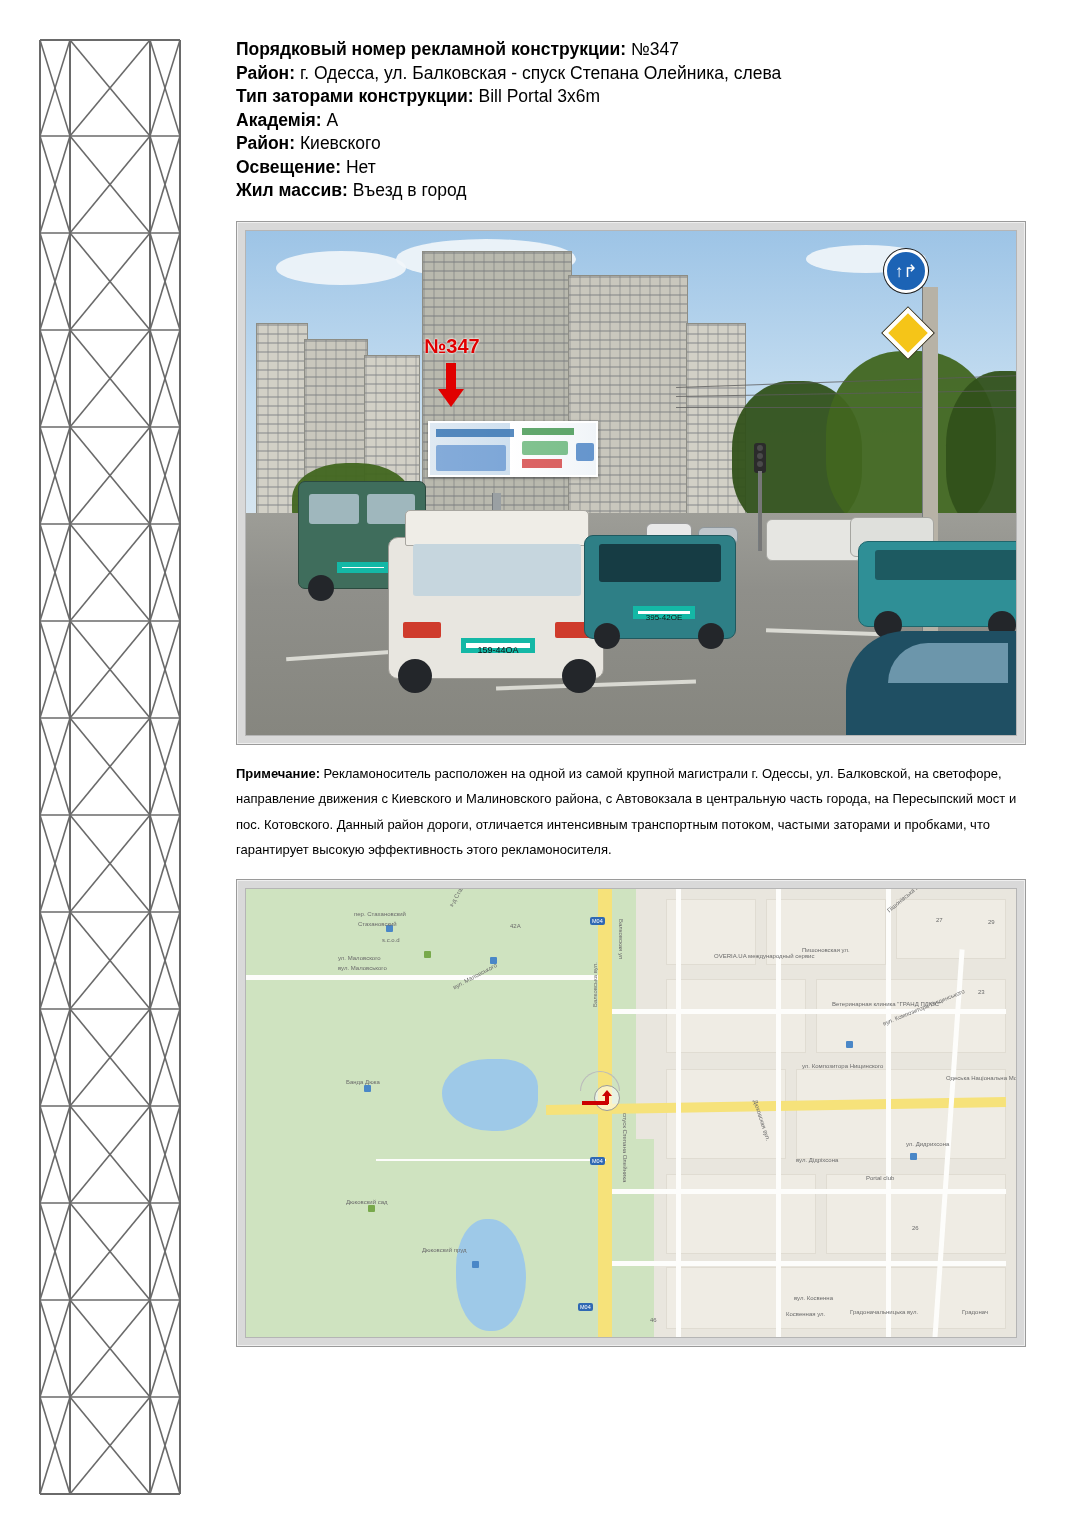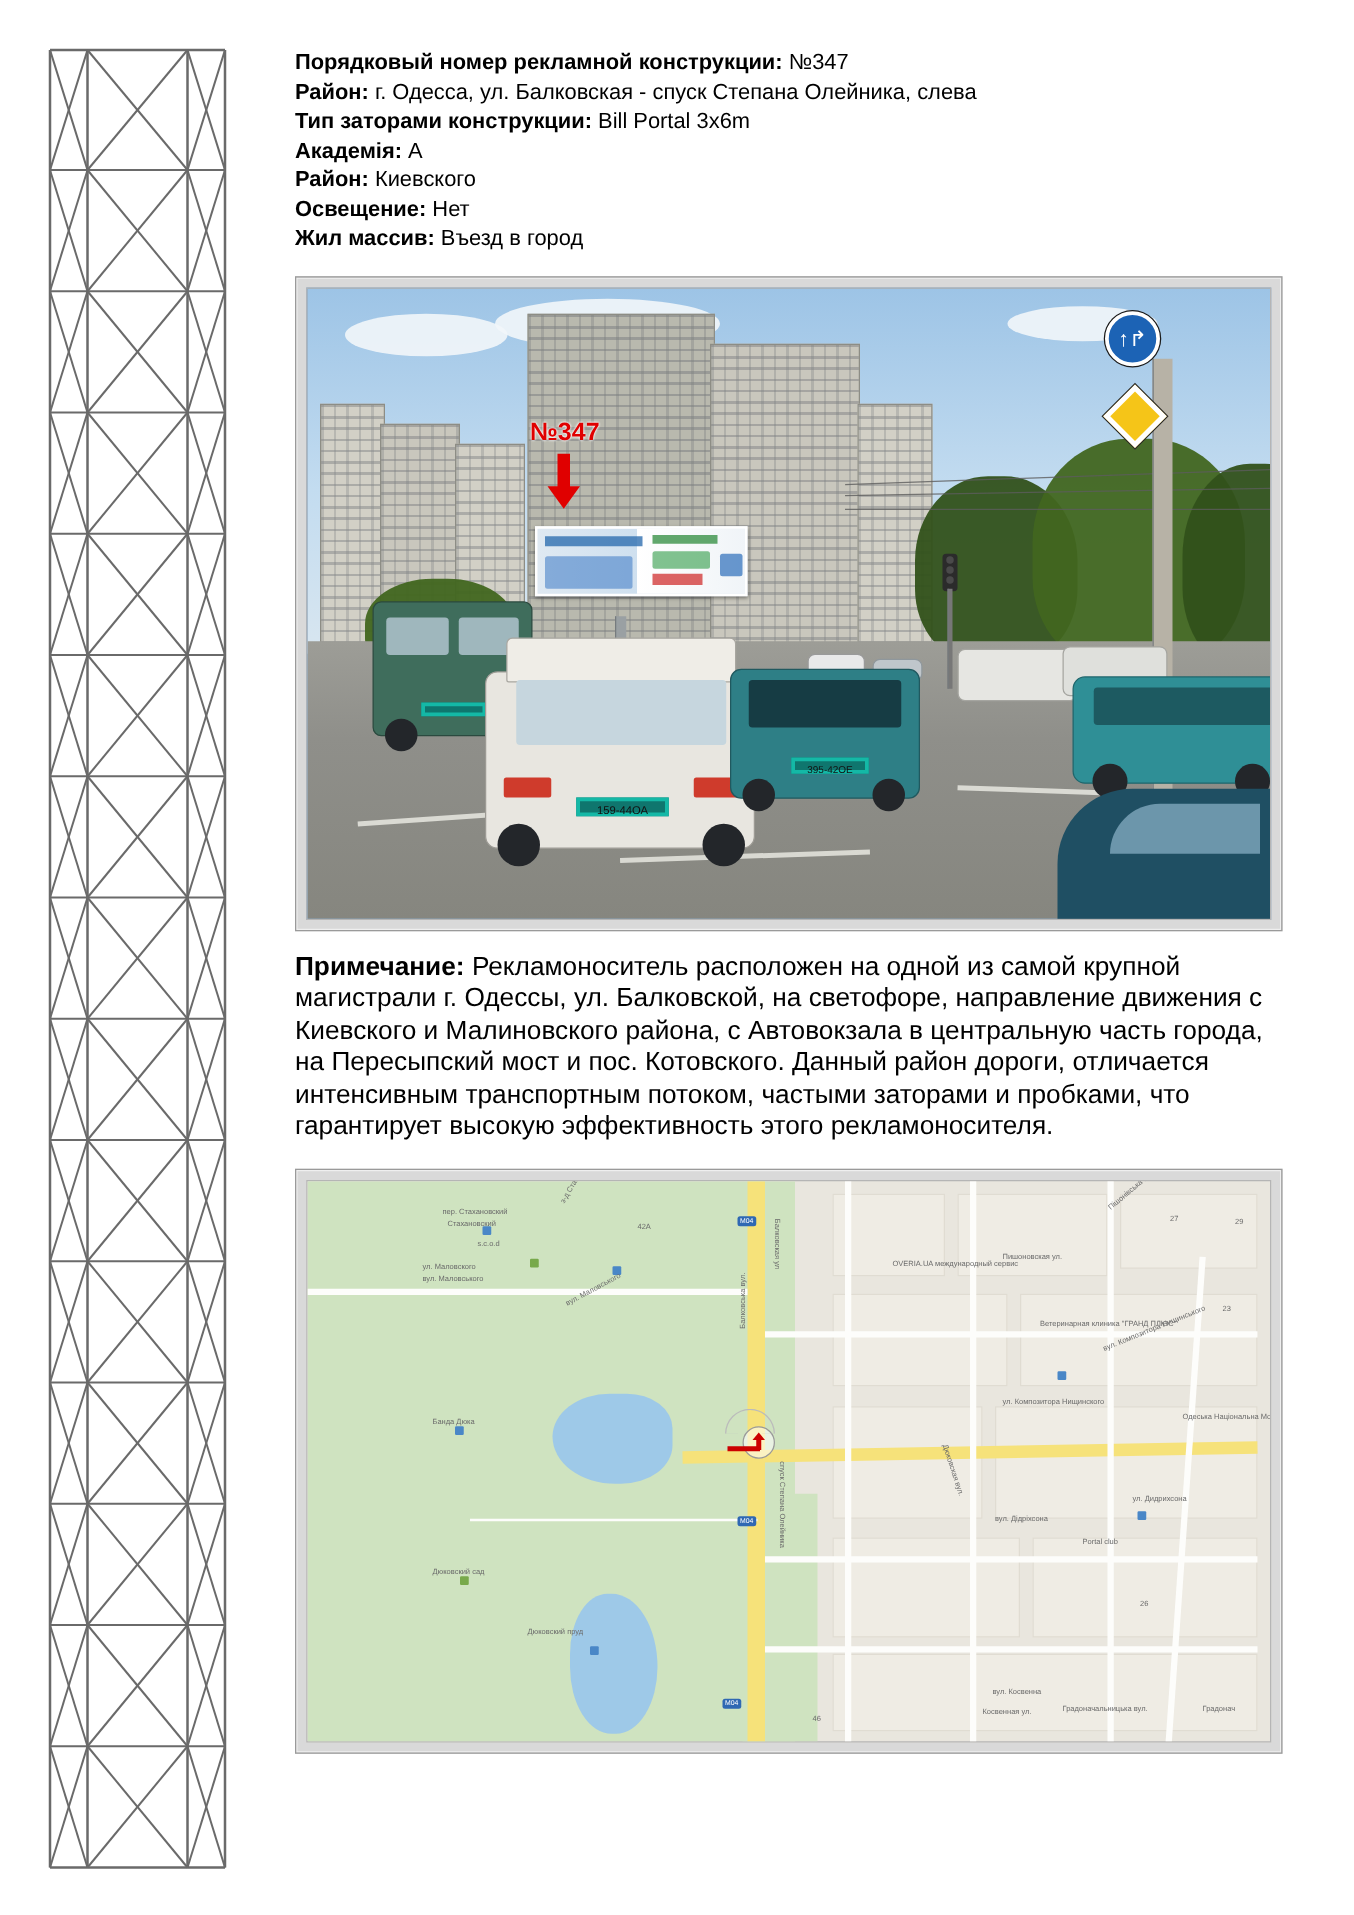--- a/index.html
+++ b/index.html
@@ -138,40 +138,40 @@
     background:#f5c518; border:4px solid #fff;
     transform:rotate(45deg);
     box-shadow:0 0 0 1px #2a2a2a;
   }
   .car {
     position:absolute; border-radius:6px;
   }
   .car .roof { position:absolute; border-radius:5px 5px 2px 2px; }
   .car .win { position:absolute; background:#b9cfdb; border-radius:3px; }
   .car .plate {
-    position:absolute; background:#0f766e; border:3px solid #14b8a6;
+    position:absolute; background:#ffffff; border:5px solid #14b8a6;
     font-size:7px; text-align:center; color:#111; line-height:9px;
     font-family:"Liberation Sans", sans-serif;
   }
   .wheel {
     position:absolute; background:#23262a; border-radius:50%;
   }
   .traffic-light {
     position:absolute; background:#2b2b2b; border-radius:3px;
   }
   .traffic-light i {
     display:block; width:6px;height:6px;border-radius:50%;
     margin:2px auto; background:#4a4a4a;
   }
   .wire { position:absolute; background:#5d5d5d; height:1px; opacity:.8; }
 
   
   .note {
     margin-top: 16px;
-    font-size: 21px;
+    font-size: 13px;
     line-height: 25.5px;
     text-align: left;
   }
   .note b { font-weight: bold; }
 
   
   .map-frame { margin-top: 16px; }
   .map-inner {
     position: relative;
     width: 100%;

